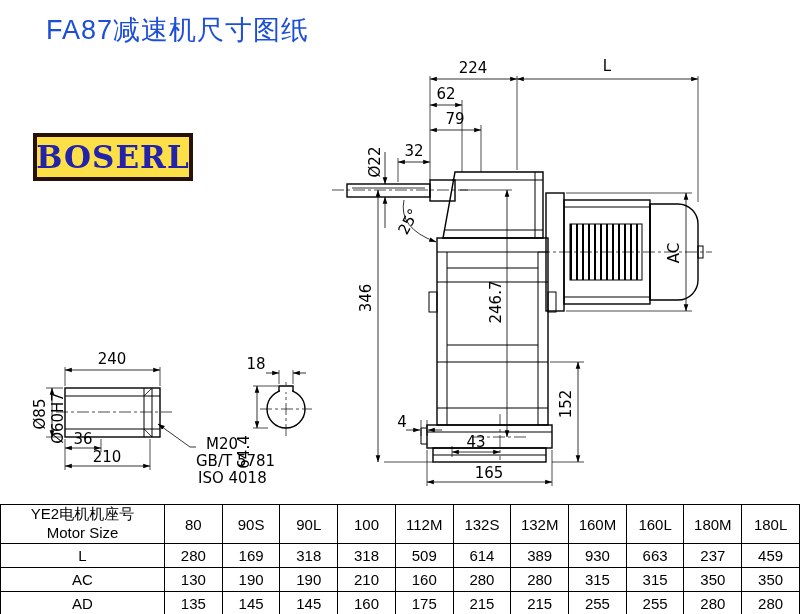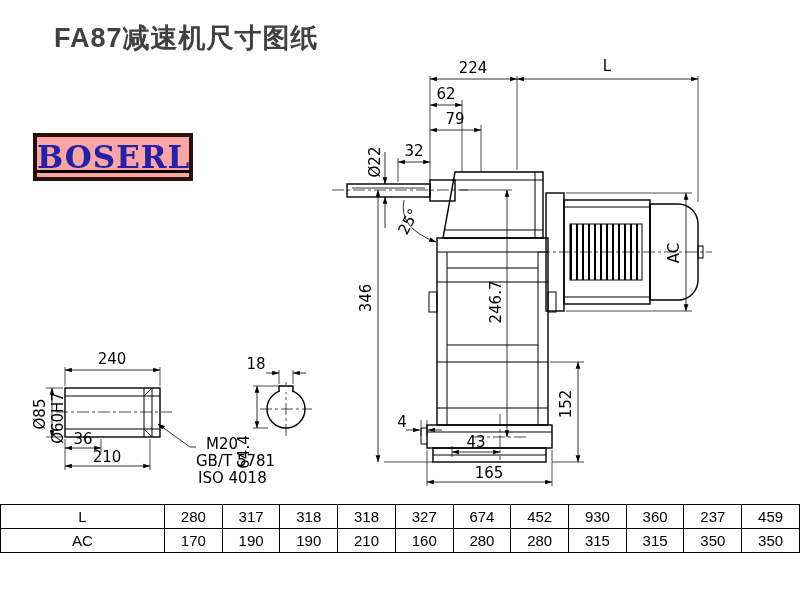--- a/index.html
+++ b/index.html
@@ -1,27 +1,27 @@
 <!DOCTYPE html>
 <html><head>
 <meta charset="utf-8">
 <style>
   html,body{margin:0;padding:0;}
   body{
     width:800px;height:614px;position:relative;background:#fff;overflow:hidden;
     font-family:"Liberation Sans",sans-serif;color:#000;
   }
   .page-title{
-    position:absolute;left:46px;top:12px;margin:8px;
-    font-size:27px;font-weight:bold;letter-spacing:1px;color:#404040;
+    position:absolute;left:46px;top:12px;margin:0;
+    font-size:27px;font-weight:normal;letter-spacing:1px;color:#1d4ed8;
   }
   .logo-box{
     position:absolute;left:33px;top:133px;width:152px;height:40px;
-    border:4px solid #26120b;background:#fca5a5;
-    display:flex;align-items:center;justify-content:flex-start;text-decoration:underline;
+    border:4px solid #26120b;background:#fde047;
+    display:flex;align-items:center;justify-content:center;
   }
   .logo-box span{
     font-family:"DejaVu Serif","Liberation Serif",serif;
     font-size:31px;font-weight:bold;color:#2222aa;letter-spacing:1px;line-height:1;
   }
   svg.drawing{position:absolute;left:0;top:0;}
   svg.drawing text{font-family:"DejaVu Sans","Liberation Sans",sans-serif;font-size:15px;fill:#000;}
   table.dim-table{
     position:absolute;left:0;top:504px;width:800px;
     border-collapse:collapse;table-layout:fixed;background:#fff;
@@ -208,42 +208,73 @@
       <col>
       <col>
       <col>
       <col>
       <col>
       <col>
       <col>
       <col>
   </colgroup>
   <tbody>
+      <tr class="hdr">
+    <th class="corner">
+      <div>YE2电机机座号</div>
+      <div>Motor Size</div>
+    </th>
+    <th>80</th>
+    <th>90S</th>
+    <th>90L</th>
+    <th>100</th>
+    <th>112M</th>
+    <th>132S</th>
+    <th>132M</th>
+    <th>160M</th>
+    <th>160L</th>
+    <th>180M</th>
+    <th>180L</th>
+  </tr>
   <tr>
     <th>L</th>
     <td>280</td>
-    <td>317</td>
+    <td>169</td>
     <td>318</td>
     <td>318</td>
-    <td>327</td>
-    <td>674</td>
-    <td>452</td>
+    <td>509</td>
+    <td>614</td>
+    <td>389</td>
     <td>930</td>
-    <td>360</td>
+    <td>663</td>
     <td>237</td>
     <td>459</td>
   </tr>
   <tr>
     <th>AC</th>
-    <td>170</td>
+    <td>130</td>
     <td>190</td>
     <td>190</td>
     <td>210</td>
     <td>160</td>
     <td>280</td>
     <td>280</td>
     <td>315</td>
     <td>315</td>
     <td>350</td>
     <td>350</td>
   </tr>
+  <tr>
+    <th>AD</th>
+    <td>135</td>
+    <td>145</td>
+    <td>145</td>
+    <td>160</td>
+    <td>175</td>
+    <td>215</td>
+    <td>215</td>
+    <td>255</td>
+    <td>255</td>
+    <td>280</td>
+    <td>280</td>
+  </tr>
 </tbody>
   </table>
 
 </body></html>

